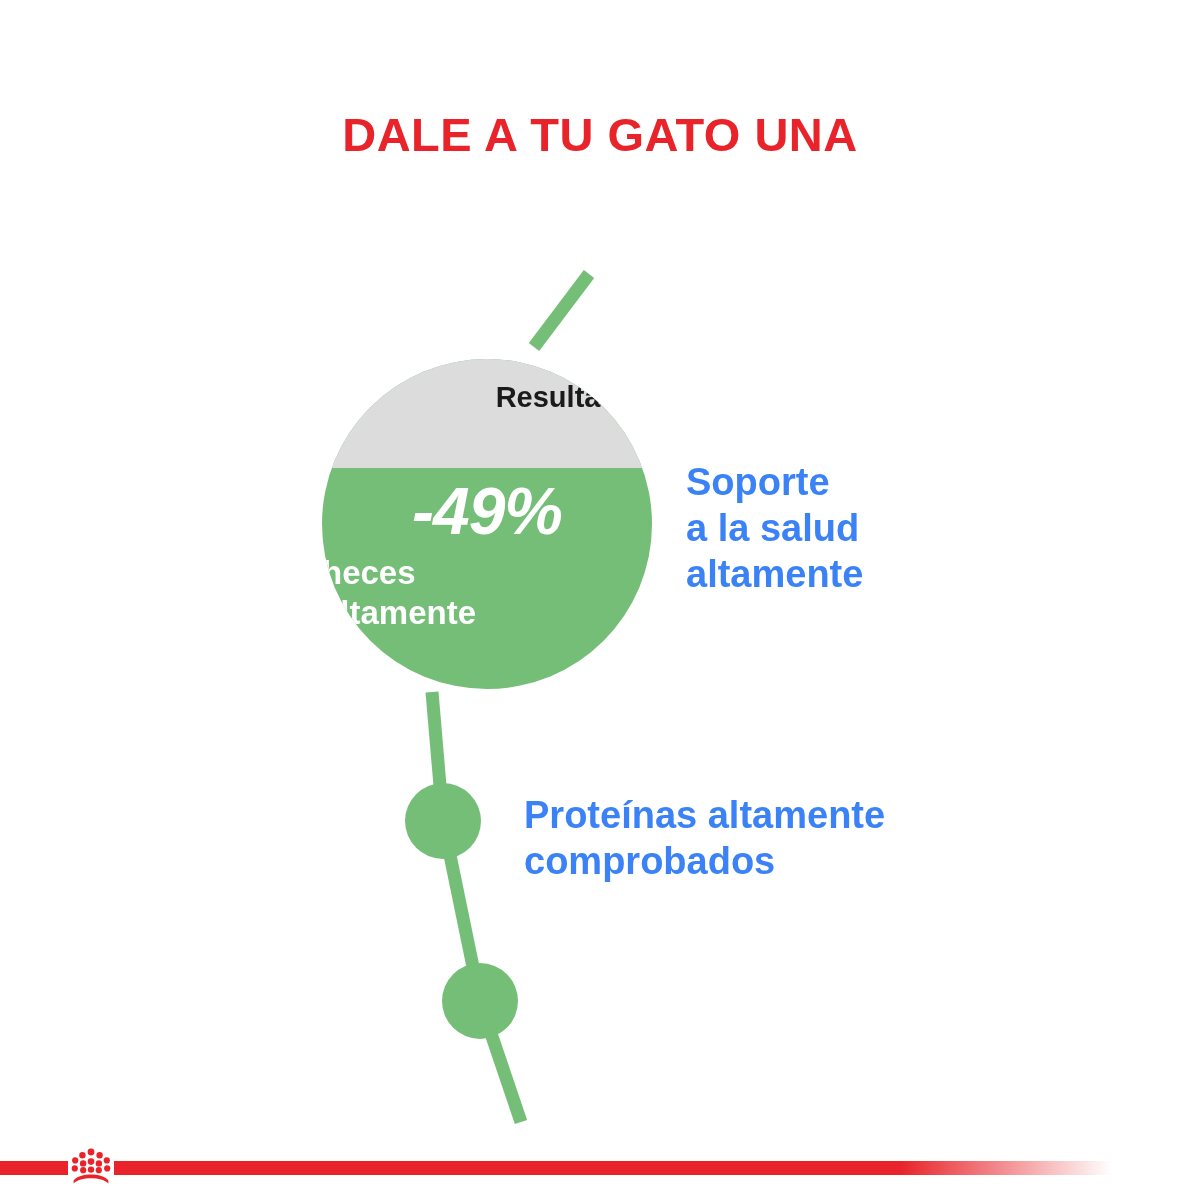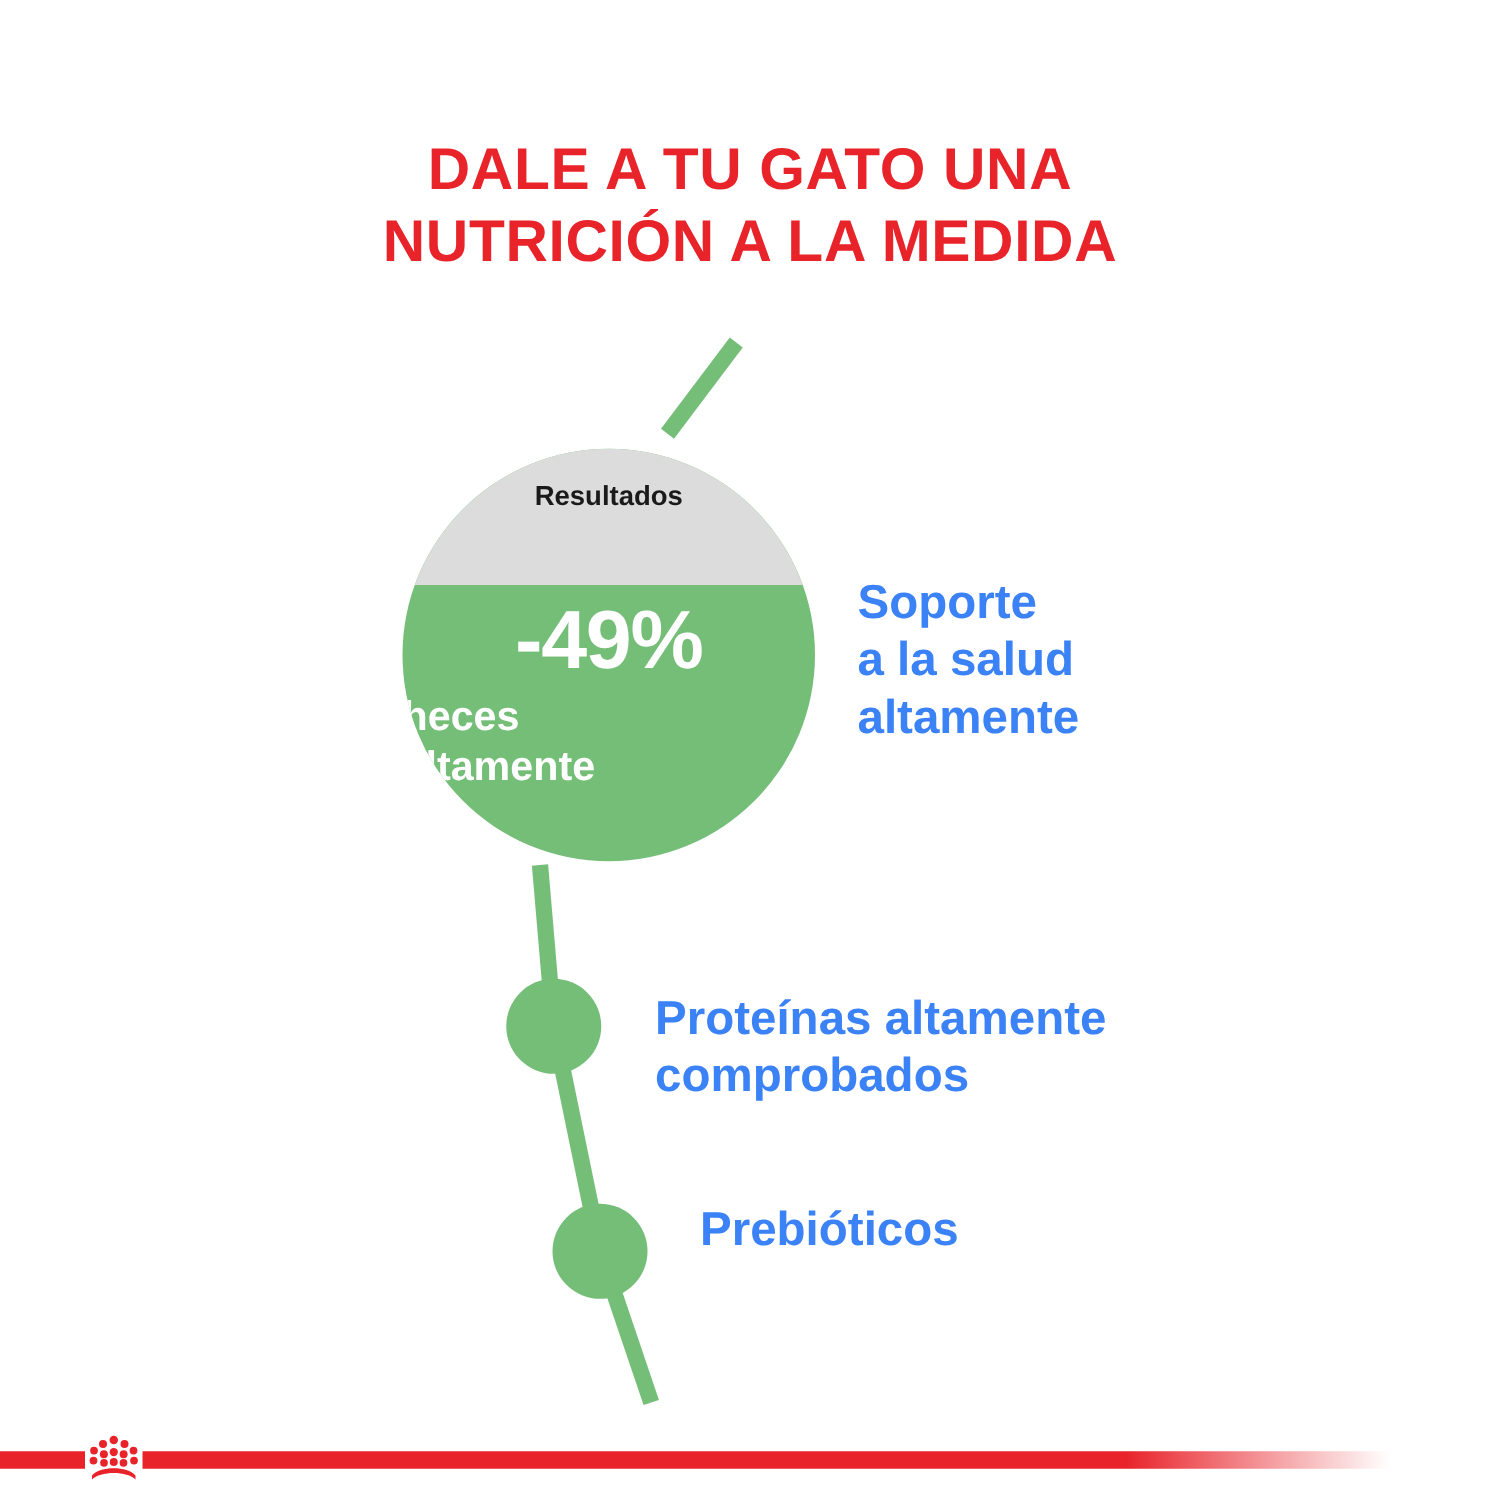--- a/index.html
+++ b/index.html
@@ -72,41 +72,42 @@
     top: 0;
     width: 330px;
     height: 109px;
     background: #dcdcdc;
   }
   .stat-circle .proof-text {
     position: absolute;
     left: 0;
     top: 20px;
     width: 330px;
-    text-align: center;
+    text-align: right;
     color: #1a1a1a;
     font-family: "Liberation Sans", sans-serif;
     font-weight: bold;
-    font-size: 22px;
+    font-size: 29px;
     line-height: 36px;
   }
   .stat-circle .proof-text span { display: block; }
 
   .stat-circle .stat-value {
     position: absolute;
     left: 0;
     top: 116px;
     width: 330px;
     text-align: center;
     color: #ffffff;
     font-family: "Liberation Sans", sans-serif;
     font-weight: bold;
     font-size: 66px;
     line-height: 72px;
     letter-spacing: -1px;
+    font-style: italic;
   }
   .stat-circle .stat-caption {
     position: absolute;
     left: 0;
     top: 194px;
     width: 330px;
     color: #ffffff;
     font-family: "Liberation Sans", sans-serif;
     font-weight: bold;
     font-size: 33px;
@@ -155,21 +156,20 @@
     height: 44px;
   }
 </style>
 </head>
 <body>
 
 <div id="canvas">
 
   <div class="headline">
     <span class="hl-line">DALE A TU GATO UNA</span>
-    <span class="hl-line">NUTRICIÓN A LA MEDIDA</span>
   </div>
 
   <svg id="connectors" viewBox="0 0 1200 1200">
     <line x1="534" y1="331" x2="589" y2="258" stroke="#74be78" stroke-width="13" stroke-linecap="butt"></line>
     <line x1="432" y1="676" x2="443" y2="805" stroke="#74be78" stroke-width="13" stroke-linecap="butt"></line>
     <line x1="443" y1="805" x2="480" y2="985" stroke="#74be78" stroke-width="13" stroke-linecap="butt"></line>
     <line x1="480" y1="985" x2="521" y2="1106" stroke="#74be78" stroke-width="13" stroke-linecap="butt"></line>
     <circle cx="443" cy="805" r="38" fill="#74be78"></circle>
     <circle cx="480" cy="985" r="38" fill="#74be78"></circle>
   </svg>
@@ -191,21 +191,20 @@
     <span>a la salud</span>
     <span>altamente</span>
   </div>
 
   <div class="benefit benefit-2">
     <span>Proteínas altamente</span>
     <span>comprobados</span>
   </div>
 
   <div class="benefit benefit-3">
-    <span>Prebióticos</span>
   </div>
 
   <div class="brand-bar"></div>
   <div class="brand-logo-cut"></div>
   <svg class="brand-crown" viewBox="0 0 42 44">
     <g fill="#e8232a">
       <circle cx="21" cy="8" r="3.4"></circle>
       <circle cx="12.4" cy="11.2" r="3.2"></circle>
       <circle cx="29.6" cy="11.2" r="3.2"></circle>
       <circle cx="5.2" cy="16.4" r="3.1"></circle>

